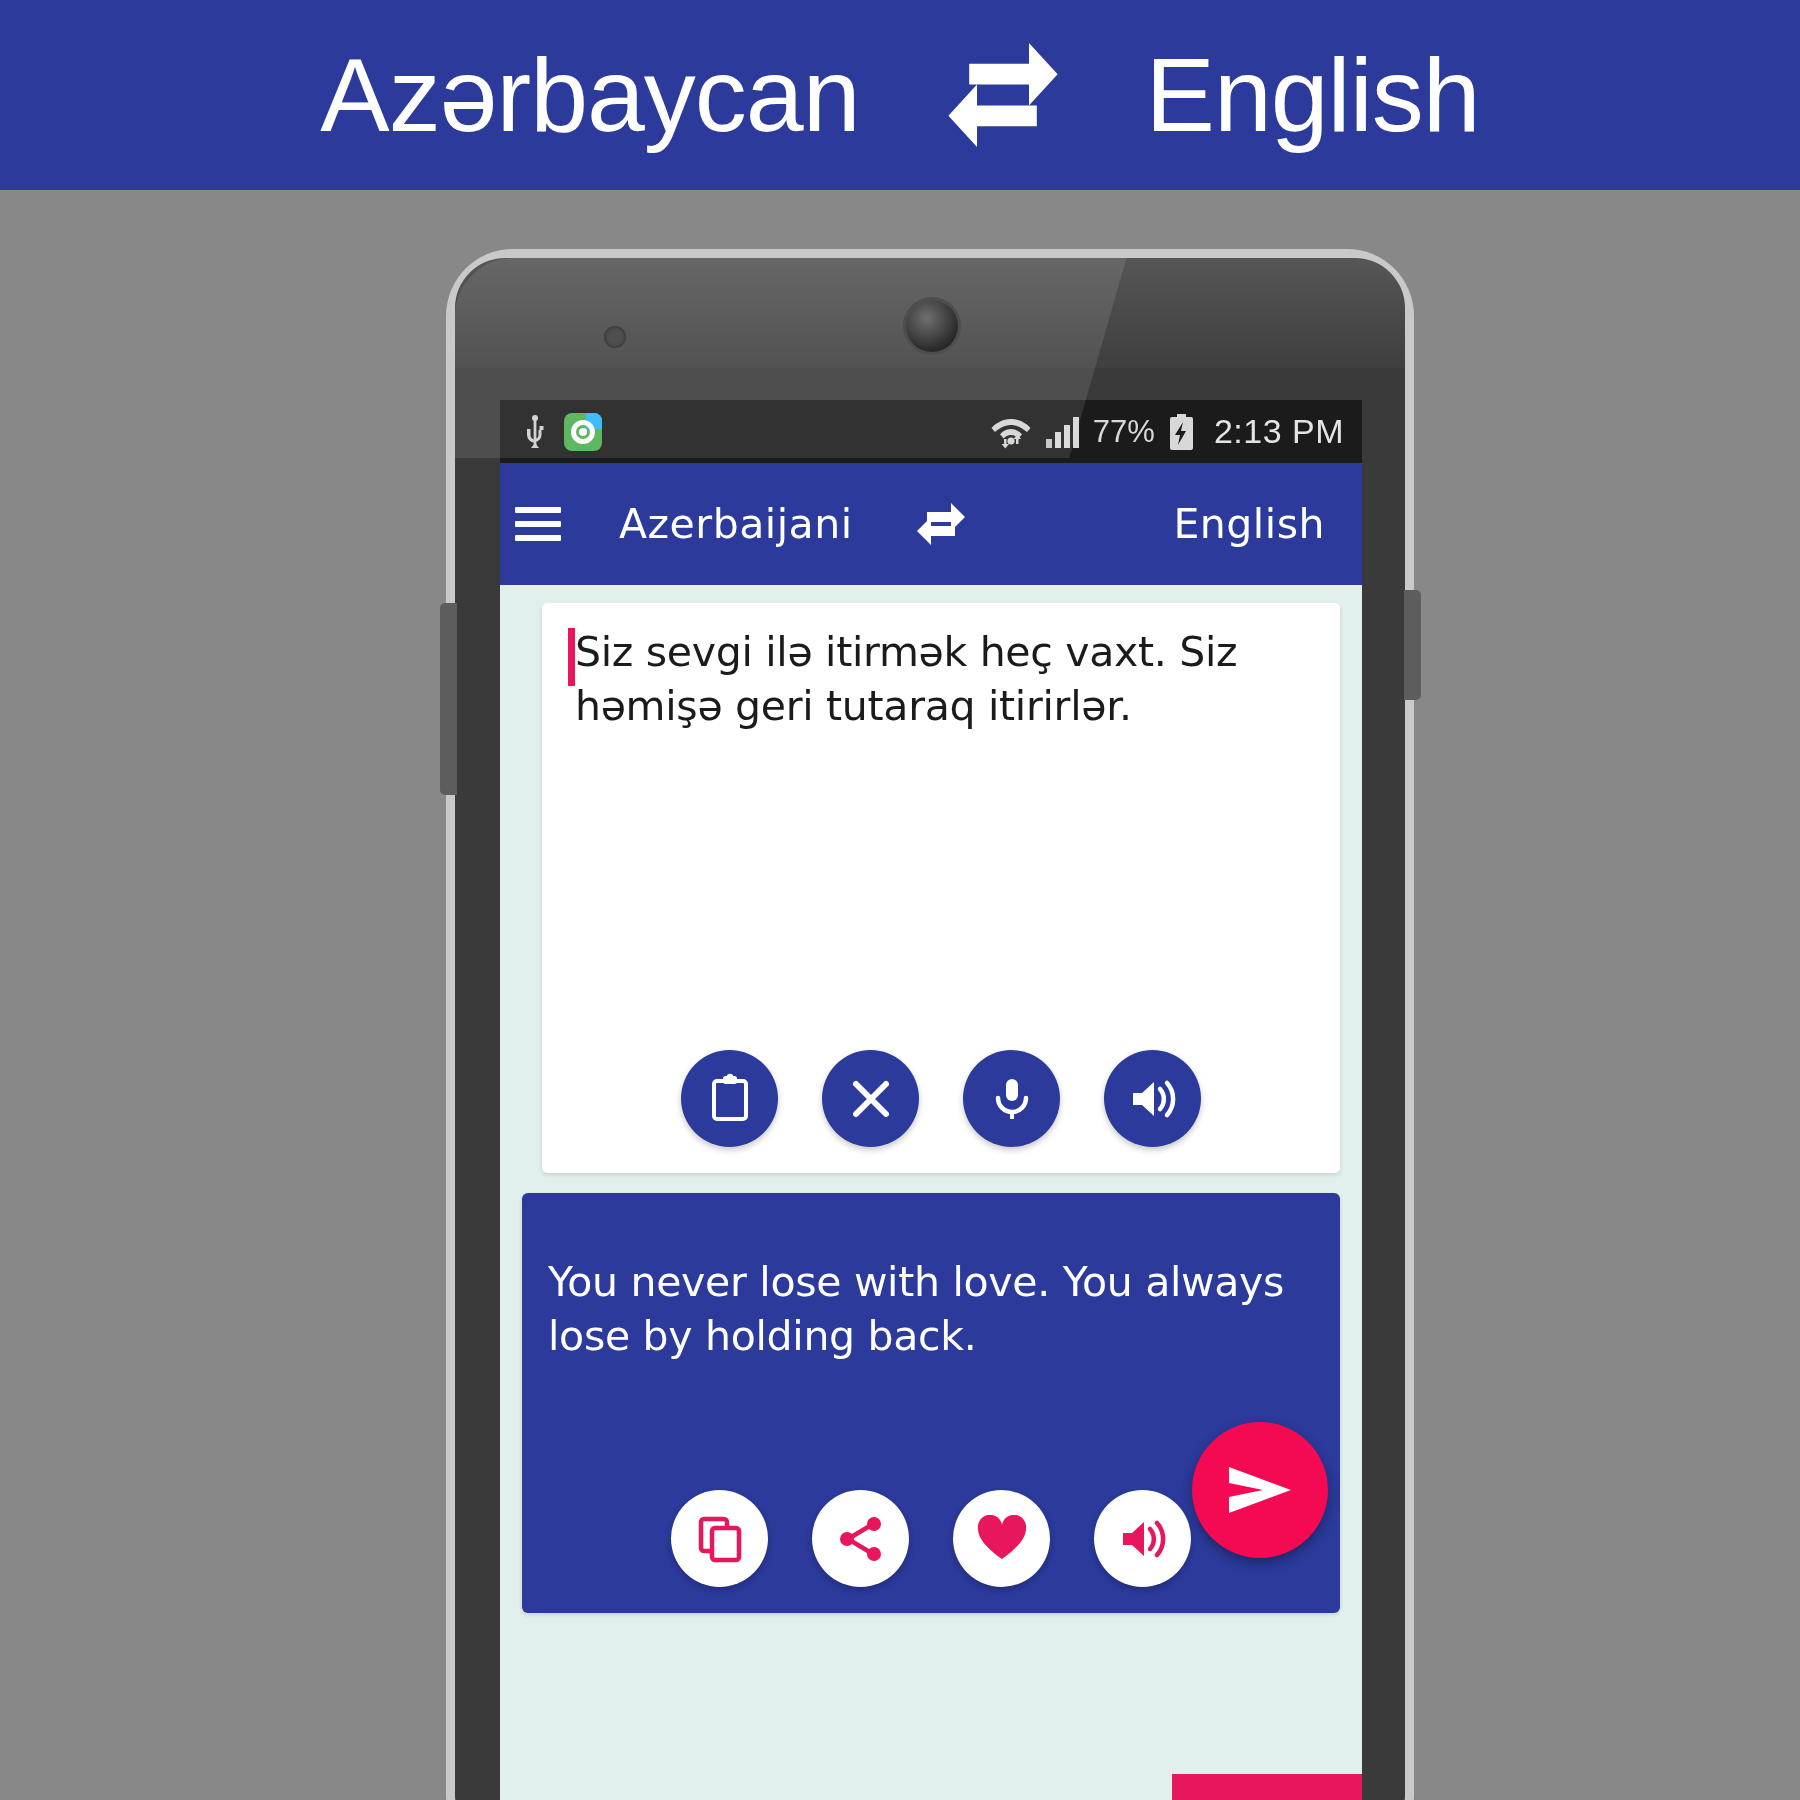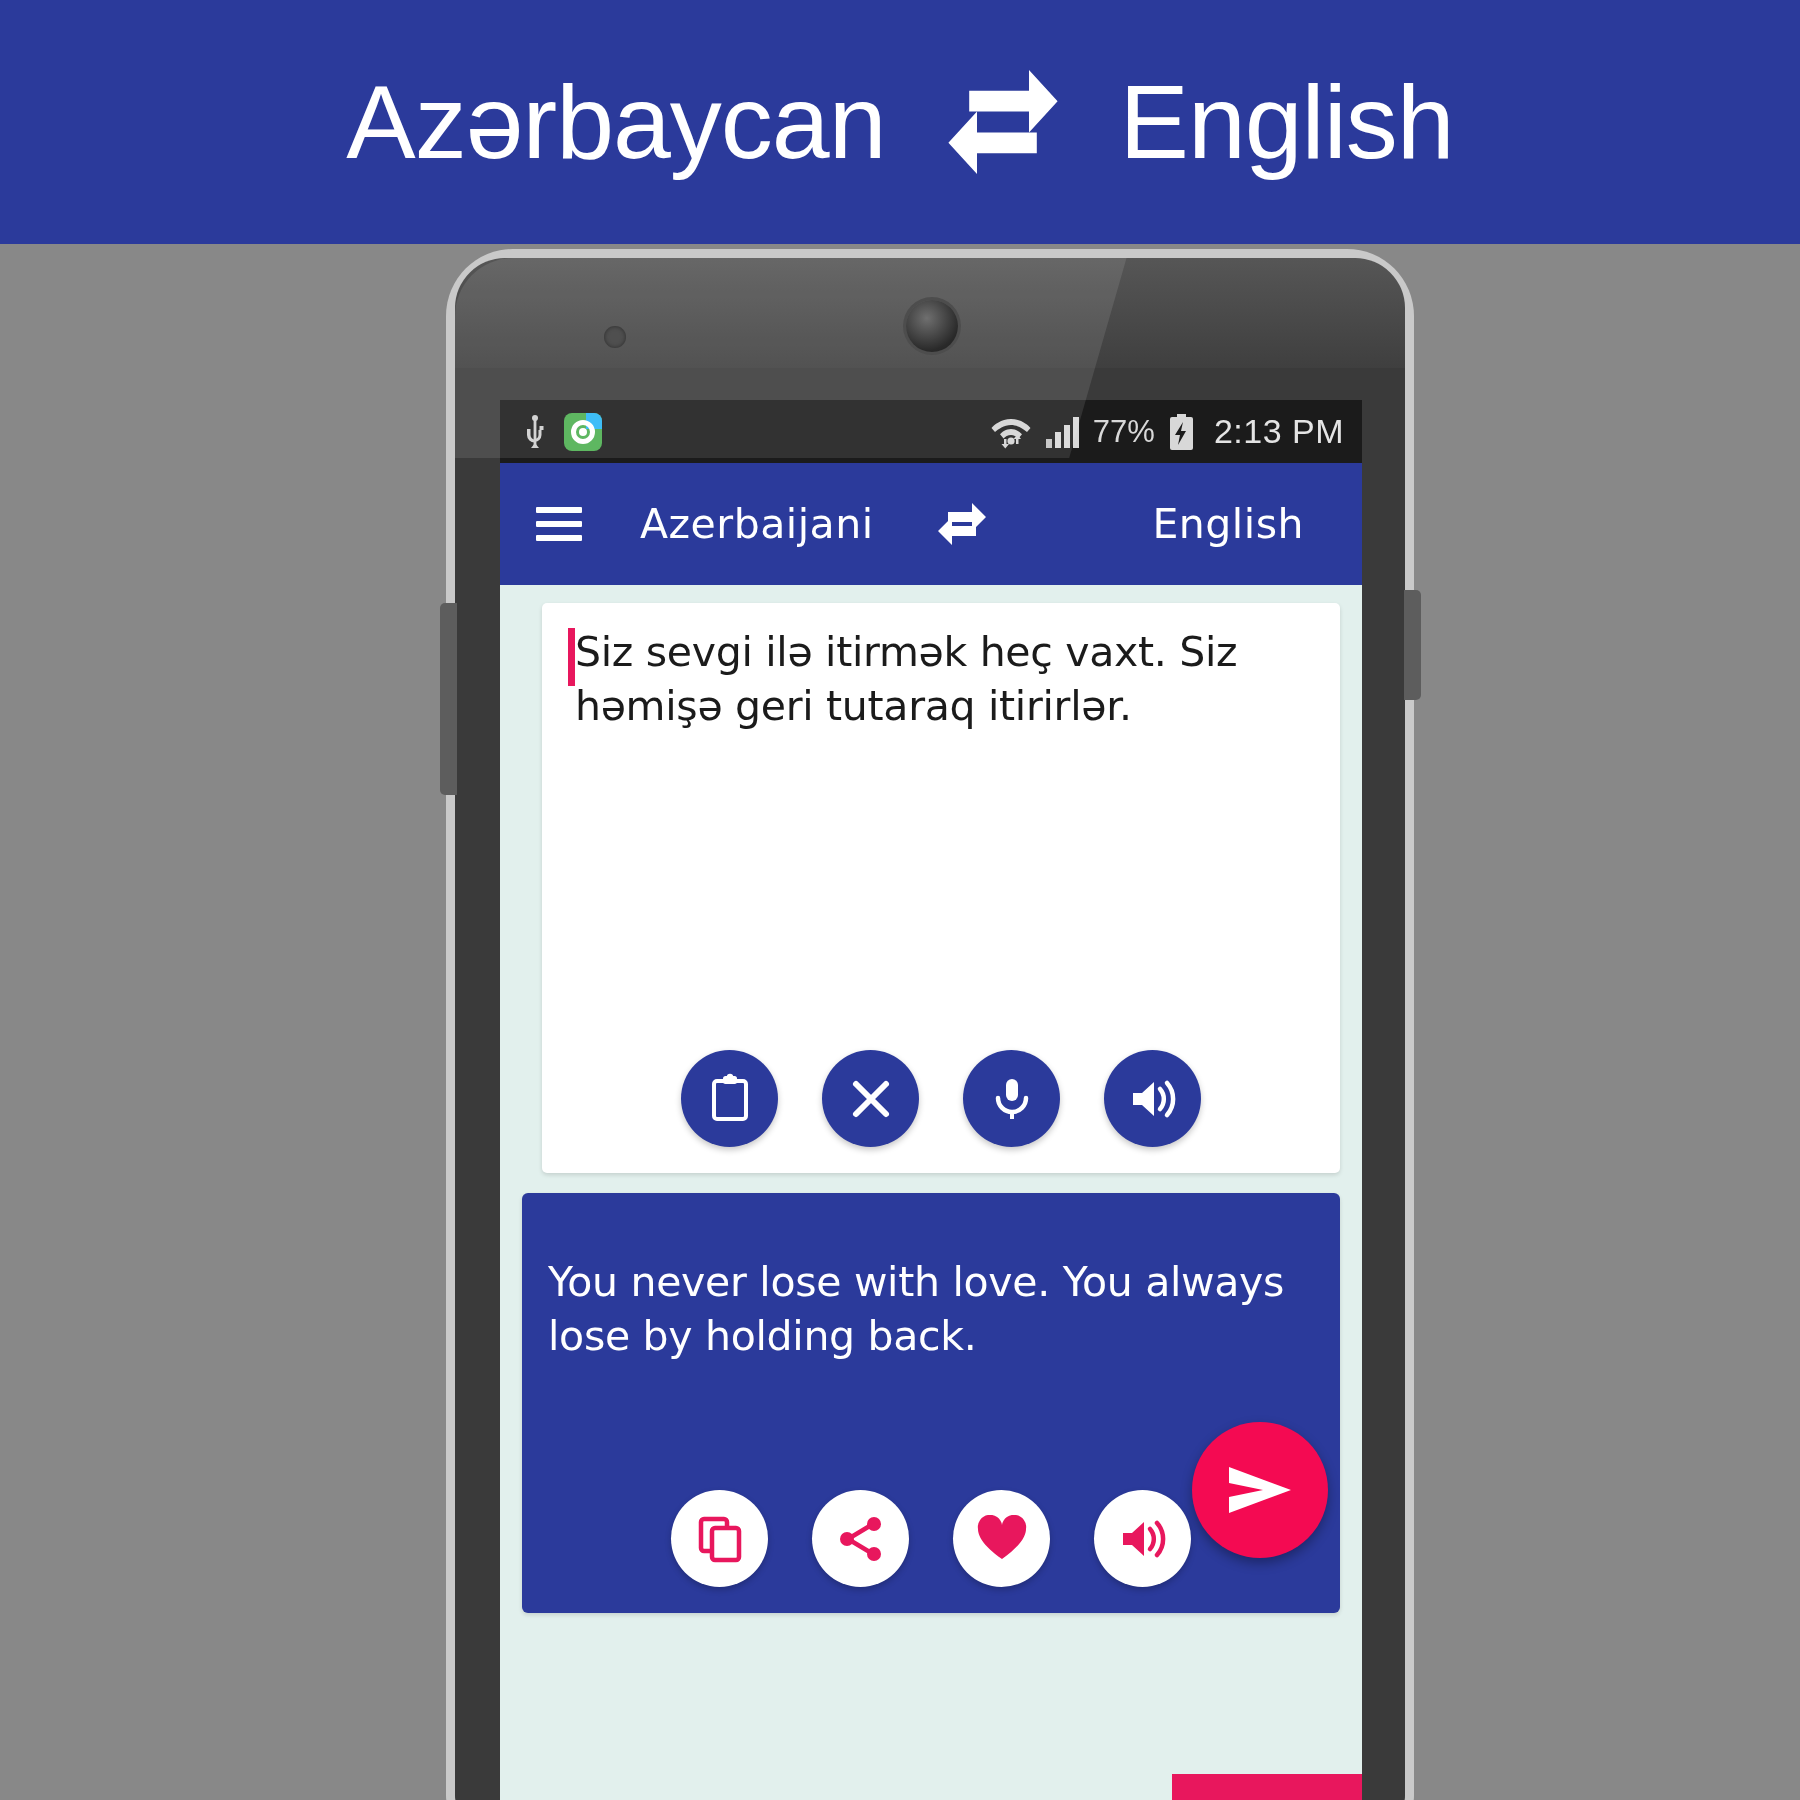--- a/index.html
+++ b/index.html
@@ -6,23 +6,23 @@
   html, body {
     width: 1800px; height: 1800px;
     overflow: hidden;
     font-family: "DejaVu Sans", sans-serif;
     background: #8a8a8a;
   }
   #stage { position: relative; width: 1800px; height: 1800px; background: #888888; }
 
   
   .promo-banner {
-    position: absolute; left: 0; top: 0; width: 1800px; height: 244px;
+    position: absolute; left: 0; top: 0; width: 1800px; height: 190px;
     background: #2b3a9b;
-    display: flex; align-items: center; justify-content: center; gap: 52px;
+    display: flex; align-items: center; justify-content: center; gap: 78px;
   }
   .promo-lang {
     color: #ffffff;
     font-family: "Liberation Sans", sans-serif;
     font-size: 104px;
     font-weight: 400;
     letter-spacing: -1px;
     line-height: 1;
     white-space: nowrap;
   }
@@ -108,21 +108,21 @@
   .app-icon .ring::after{ content:""; width:8px; height:8px; border-radius:50%; background:#ffffff; }
   .wifi-icon { width: 40px; height: 38px; display:block; }
   .sig-icon { width: 36px; height: 32px; display:block; }
   .batt-pct { font-size: 31px; letter-spacing: 0px; color:#d8d8d8; font-weight:400; }
   .batt-icon { width: 27px; height: 36px; display:block; }
   .sb-time { font-size: 34px; color:#e4e4e4; letter-spacing: 0.5px; margin-left: 6px; }
 
   
   .toolbar {
     height: 122px; background: #2b3a9b;
-    display: flex; align-items: center; padding: 0 36px;
+    display: flex; align-items: center; padding: 0 15px;
     color: #ffffff;
     text-align: right;
   }
   .hamburger { width: 46px; height: 34px; display:flex; flex-direction:column; justify-content:space-between; cursor:pointer;}
   .hamburger span { display:block; height:6px; background:#fff; border-radius:1px; }
   .tb-lang {
     font-family: "DejaVu Sans", sans-serif;
     font-size: 41px; color:#fff; font-weight:400; letter-spacing:0.5px;
     white-space: nowrap;
   }

